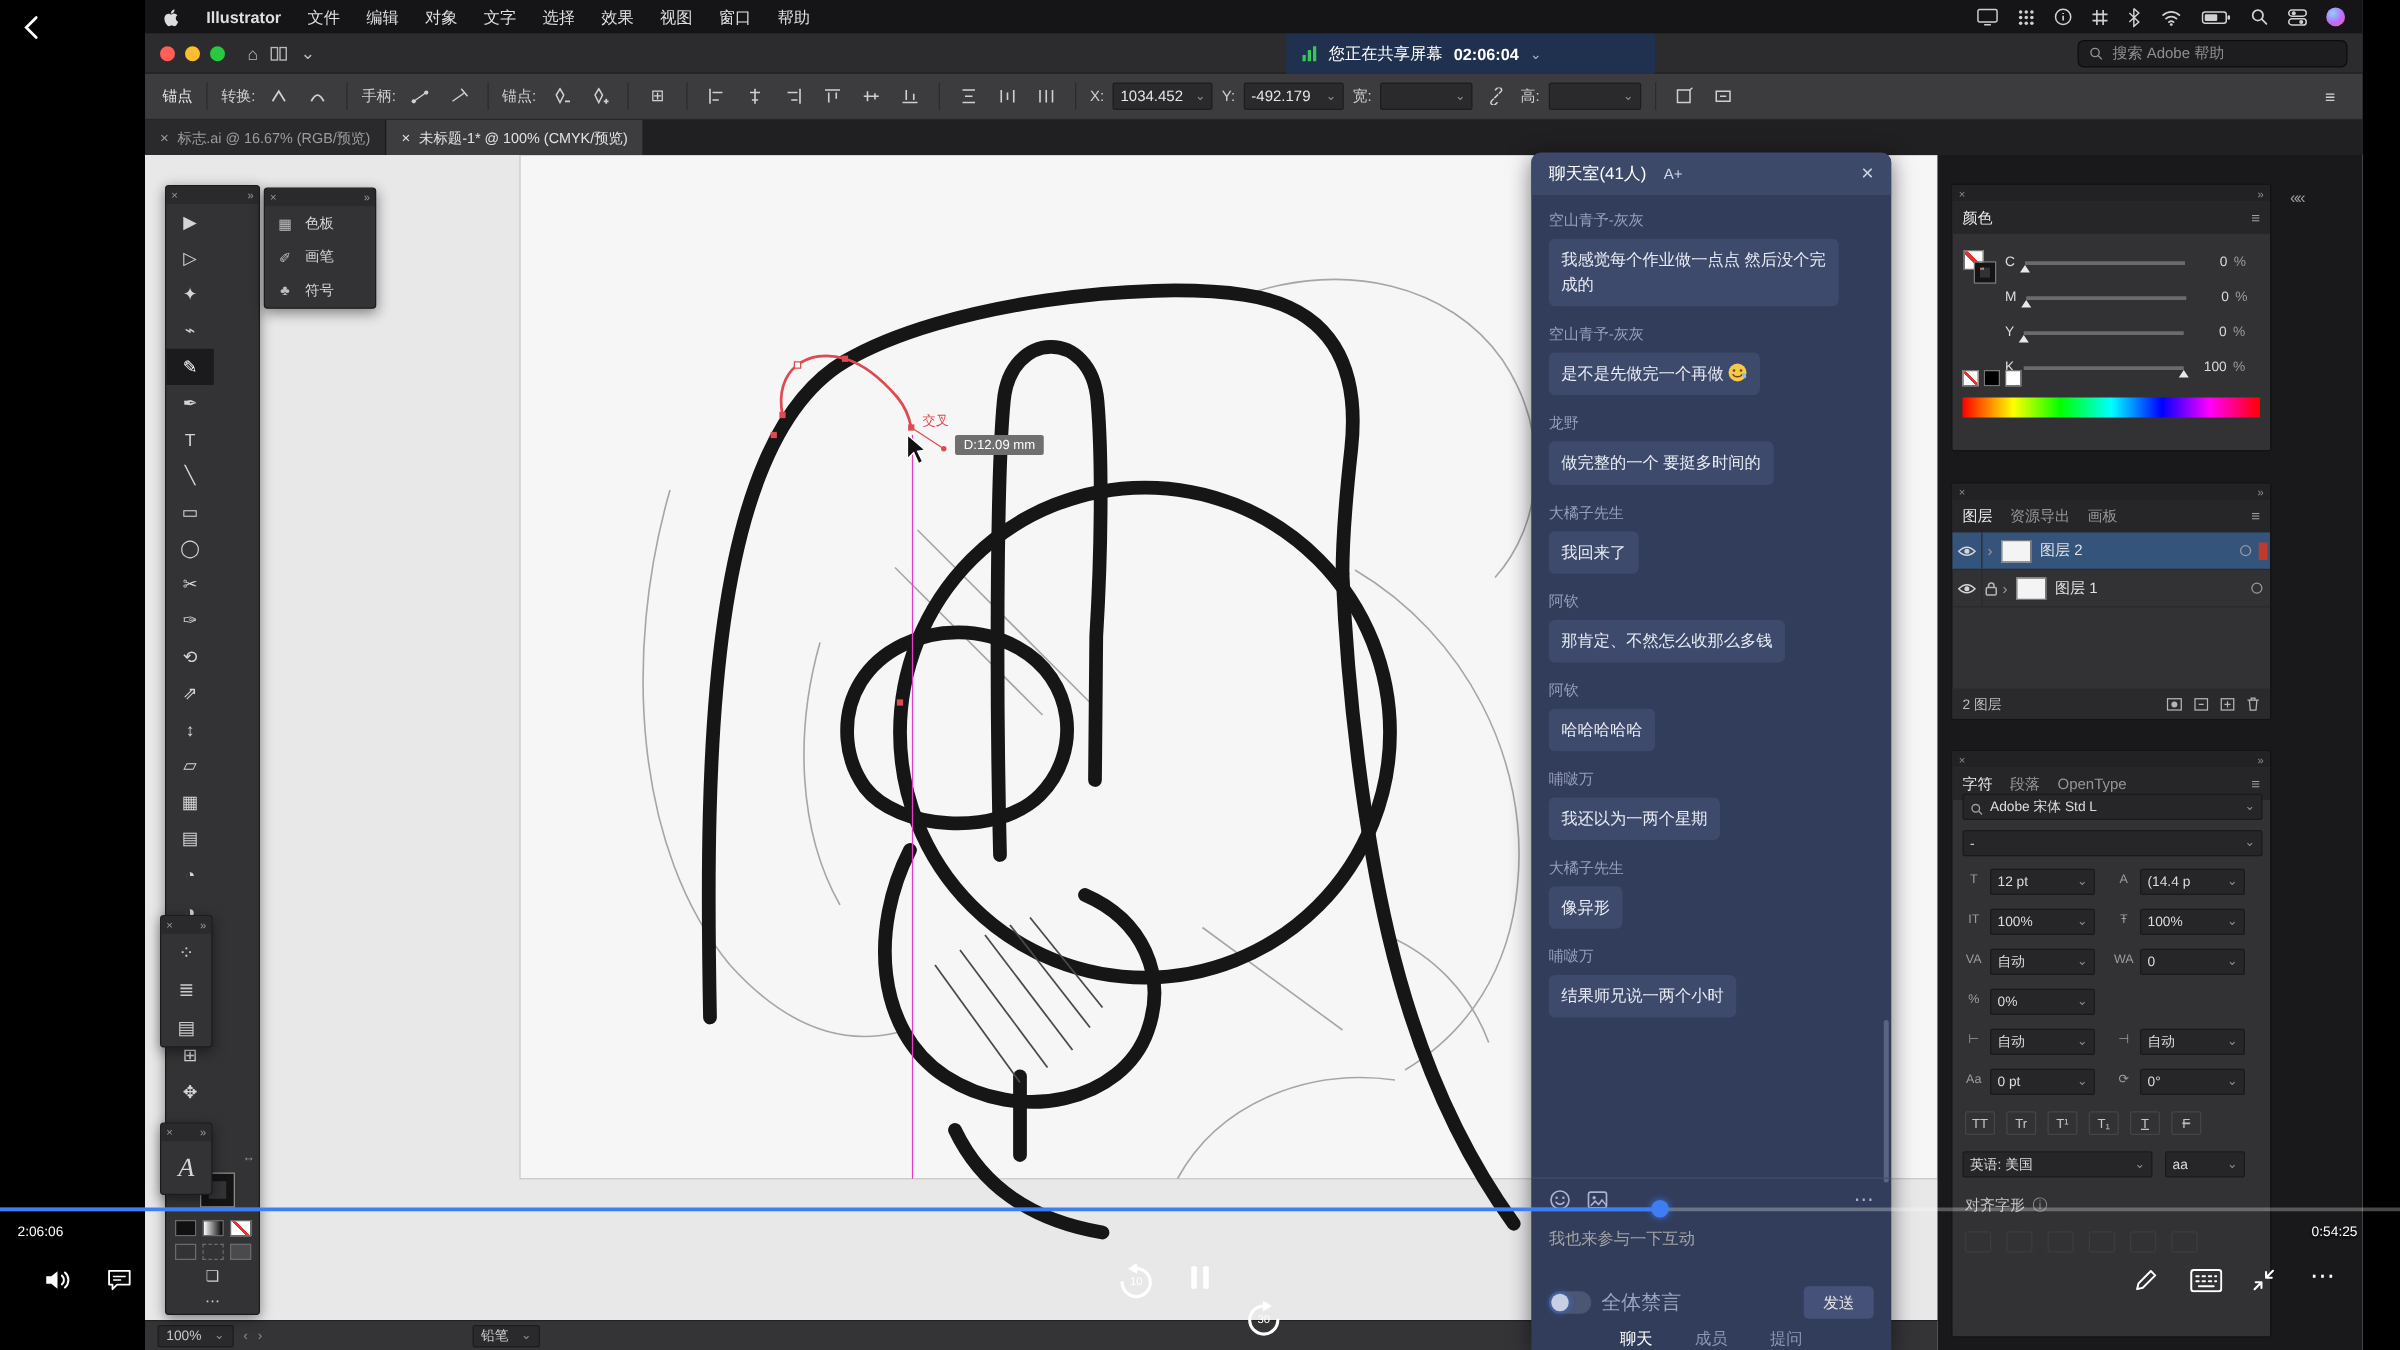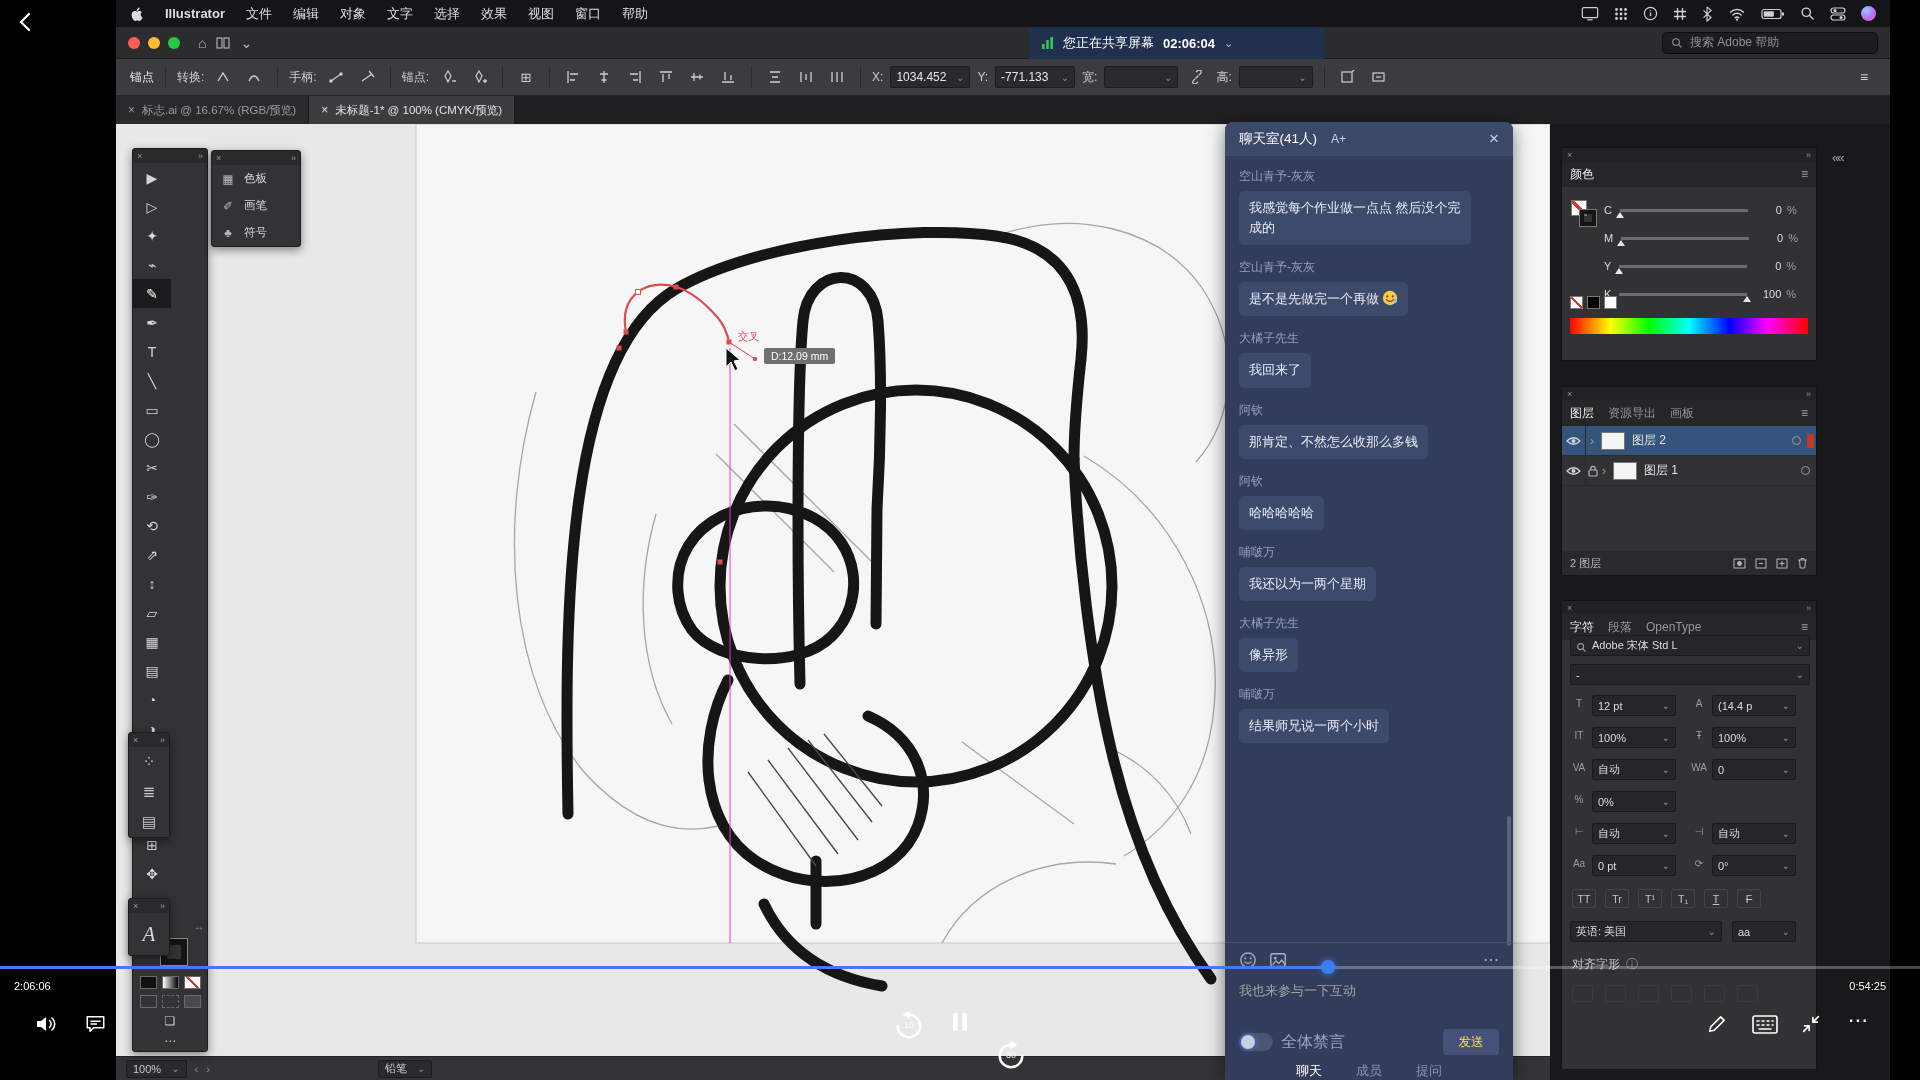--- a/index.html
+++ b/index.html
@@ -69,21 +69,21 @@
 .muser{color:#959ebc;font-size:12px;margin-bottom:6px}
 .bubble{display:inline-block;align-self:flex-start;background:#3e4a6b;color:#e9ecf5;font-size:13px;line-height:1.55;padding:7px 10px;border-radius:5px;max-width:232px}
 .emoji{display:inline-block;vertical-align:-3px;margin-left:3px}
 .cscroll{position:absolute;right:2px;top:694px;width:4px;height:130px;background:#5a6482;border-radius:2px}
 .ctools{position:absolute;left:0;top:820px;width:100%;height:34px;border-top:1px solid #434e6e;display:flex;align-items:center;gap:12px;padding:0 14px;color:#aab2cc}
 .cph{position:absolute;left:14px;top:860px;color:#a3a3a3;font-size:13px}
 .cbottom{position:absolute;left:0;top:902px;width:100%;height:36px;display:flex;align-items:center;padding:0 14px}
 .toggle{width:34px;height:18px;border-radius:9px;background:#4b5574;position:relative;margin-right:8px}
 .toggle .knob{position:absolute;left:2px;top:2px;width:14px;height:14px;border-radius:50%;background:#c9cfe2}
 .mutelab{color:#9aa3bf;font-size:16px}
-.sendbtn{margin-left:auto;width:56px;height:26px;border-radius:4px;background:#46517a;color:#fde047;font-size:12.5px;display:flex;align-items:center;justify-content:center}
+.sendbtn{margin-left:auto;width:56px;height:26px;border-radius:4px;background:#46517a;color:#e5e5e5;font-size:12.5px;display:flex;align-items:center;justify-content:center}
 .ctabs{position:absolute;left:0;top:940px;width:100%;display:flex;gap:34px;justify-content:center;color:#8d96b5;font-size:13px}
 .ctabs .on{color:#fff}
 
 .dock{position:absolute;left:1434px;top:124px;width:340px;height:956px;background:#19191b;color:#c9c9cc}
 .collapse{position:absolute;left:282px;top:26px;color:#9a9a9d;font-size:13px;letter-spacing:-2px}
 .panel{position:absolute;left:11px;width:256px;background:#323234;border:1px solid #131315;border-radius:2px}
 .pbar{height:13px;background:#222224;display:flex;align-items:center;justify-content:space-between;padding:0 5px;color:#8e8e91;font-size:9px}
 .ptabs{height:26px;background:#262628;display:flex;align-items:center;padding:0 8px;gap:14px;font-size:12px;color:#969699}
 .ptab.active{color:#eaeaec}
 .pmenu{margin-left:auto;color:#a2a2a5}
@@ -341,21 +341,21 @@
           </svg>
         </span>
       <span class="sep"></span>
       <span class="cl">X:</span>
       <span class="vbox" style="width:80px">
           <span>1034.452</span>
           <span class="caret">⌄</span>
         </span>
       <span class="cl">Y:</span>
       <span class="vbox" style="width:80px">
-          <span>-771.133</span>
+          <span>-492.179</span>
           <span class="caret">⌄</span>
         </span>
       <span class="cl">宽:</span>
       <span class="vbox" style="width:74px">
           <span></span>
           <span class="caret">⌄</span>
         </span>
       <span class="cbtn">
           <svg width="14" height="14" viewBox="0 0 14 14">
             <path d="M5.5 8.5 L8.5 5.5" stroke="#cfcfd2" stroke-width="1.2"></path>
@@ -621,20 +621,21 @@
       </div>
       <div class="msgs">
         <div class="msg"><div class="muser">空山青予-灰灰</div><div class="bubble"><span>我感觉每个作业做一点点 然后没个完成的</span></div></div>
         <div class="msg"><div class="muser">空山青予-灰灰</div><div class="bubble"><span>是不是先做完一个再做</span><svg class="emoji" width="16" height="16" viewBox="0 0 20 20">
                 <circle cx="10" cy="10" r="9" fill="#f7c948"></circle>
                 <circle cx="6.5" cy="8" r="1.3" fill="#70451a"></circle>
                 <circle cx="13.5" cy="8" r="1.3" fill="#70451a"></circle>
                 <path d="M5.5 12c1.5 3 7.5 3 9 0" stroke="#70451a" stroke-width="1.4" fill="none" stroke-linecap="round"></path>
                 <ellipse cx="16.8" cy="13.2" rx="1.8" ry="2.8" fill="#7ec4f3" transform="rotate(-20 16.8 13.2)"></ellipse>
               </svg></div></div>
+        <div class="msg"><div class="muser">龙野</div><div class="bubble"><span>做完整的一个 要挺多时间的</span></div></div>
         <div class="msg"><div class="muser">大橘子先生</div><div class="bubble"><span>我回来了</span></div></div>
         <div class="msg"><div class="muser">阿钦</div><div class="bubble"><span>那肯定、不然怎么收那么多钱</span></div></div>
         <div class="msg"><div class="muser">阿钦</div><div class="bubble"><span>哈哈哈哈哈</span></div></div>
         <div class="msg"><div class="muser">哺啵万</div><div class="bubble"><span>我还以为一两个星期</span></div></div>
         <div class="msg"><div class="muser">大橘子先生</div><div class="bubble"><span>像异形</span></div></div>
         <div class="msg"><div class="muser">哺啵万</div><div class="bubble"><span>结果师兄说一两个小时</span></div></div>
       </div>
       <div class="cscroll"></div>
       <div class="ctools">
         <span>

